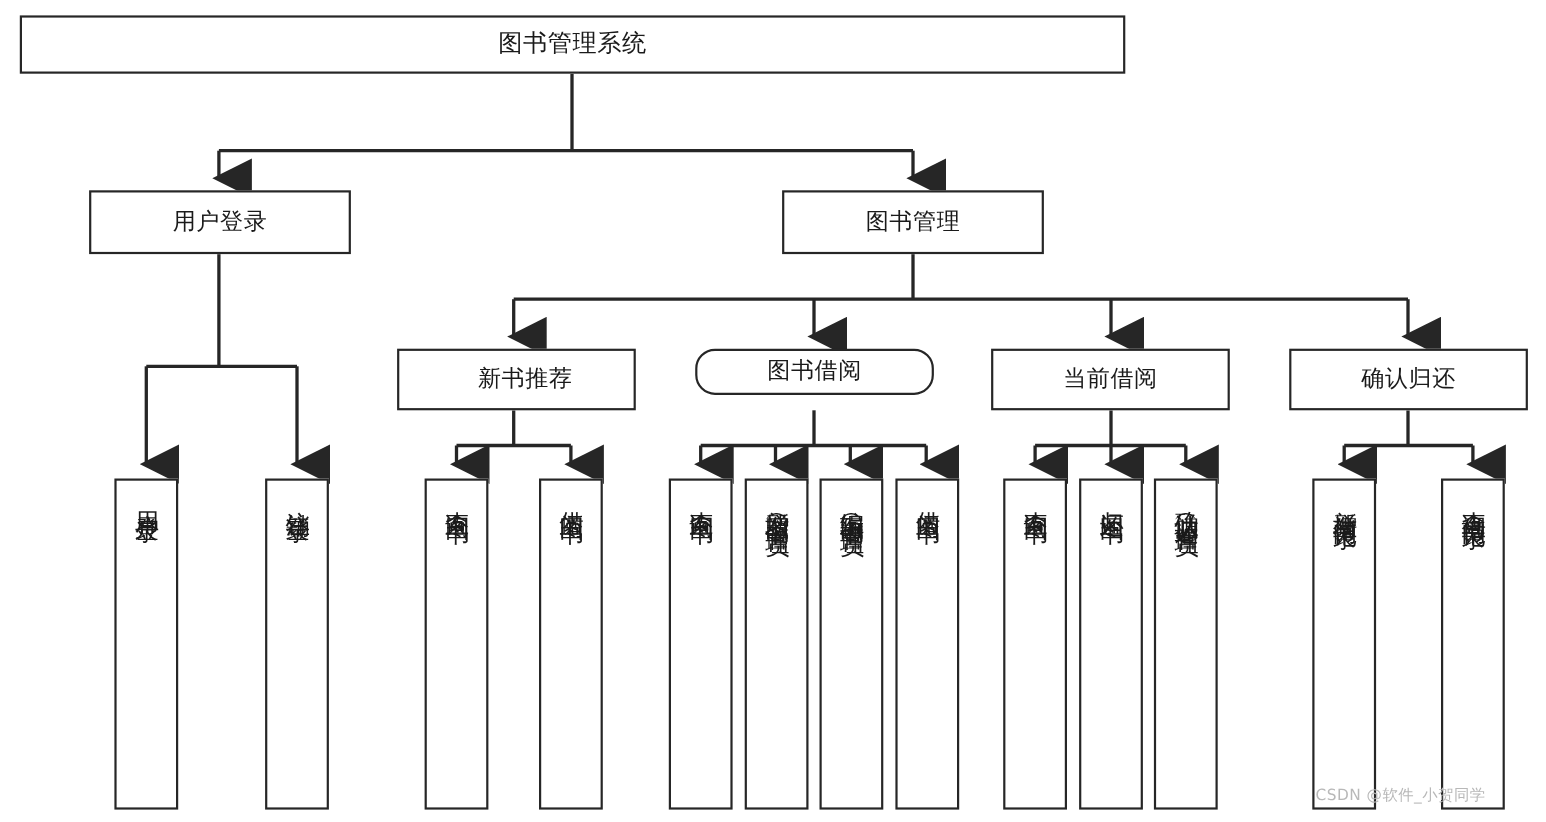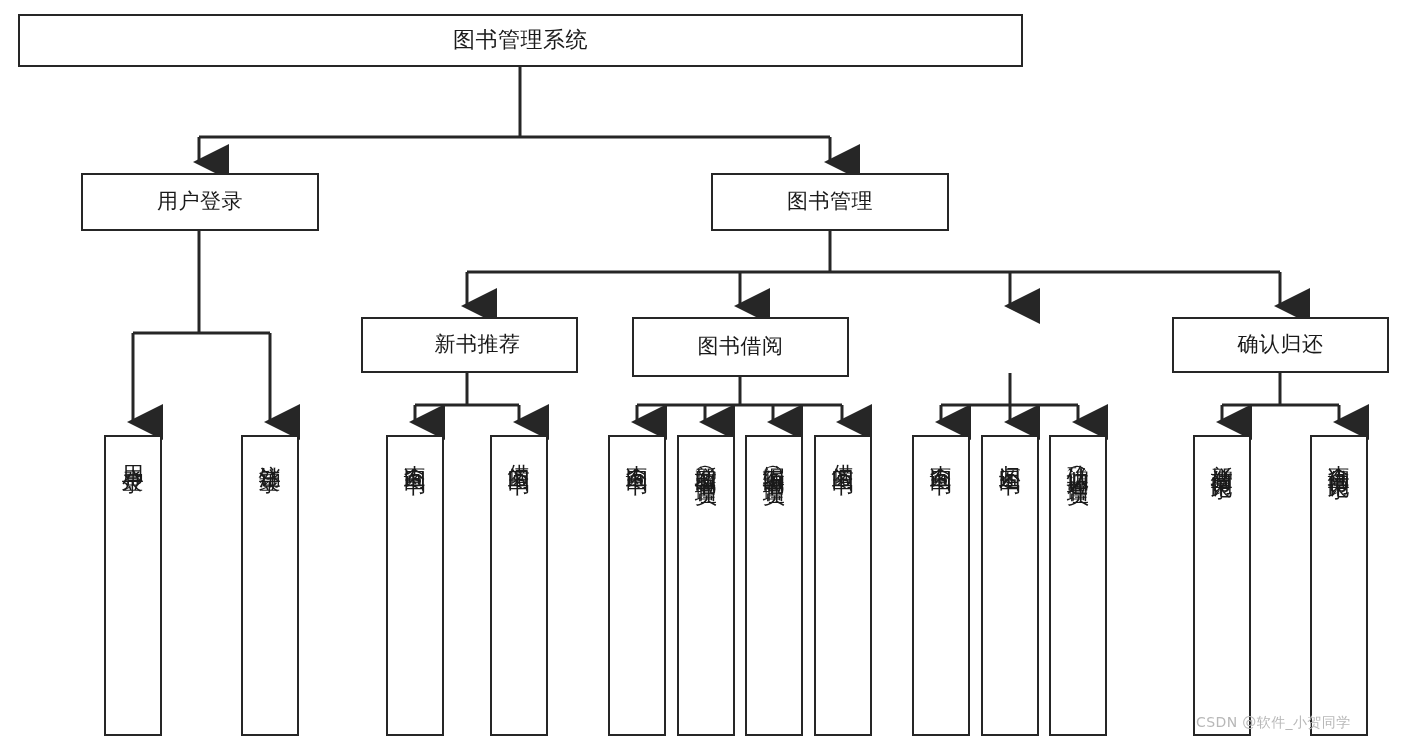--- a/index.html
+++ b/index.html
@@ -132,24 +132,27 @@
   </div>
 
   <div class="node" style="left:711px; top:173px; width:238px; height:58px;">
     <span class="node-label">图书管理</span>
   </div>
 
   <div class="node" style="left:361px; top:317px; width:217px; height:56px;padding-left:16px;">
     <span class="node-label">新书推荐</span>
   </div>
 
-  <div class="node" style="left:632px; top:317px; width:217px; height:60px;">
+  <div class="node" style="left:632px; top:317px; width:217px; height:42px;border-radius:18px;">
     <span class="node-label">图书借阅</span>
   </div>
 
+  <div class="node" style="left:901px; top:317px; width:217px; height:56px;">
+    <span class="node-label">当前借阅</span>
+  </div>
 
   <div class="node" style="left:1172px; top:317px; width:217px; height:56px;">
     <span class="node-label">确认归还</span>
   </div>
 
   <div class="node leaf" style="left:104px; top:435px; width:58px; height:301px;">
     <span class="node-label">用户登录</span>
   </div>
 
   <div class="node leaf" style="left:241px; top:435px; width:58px; height:301px;">

